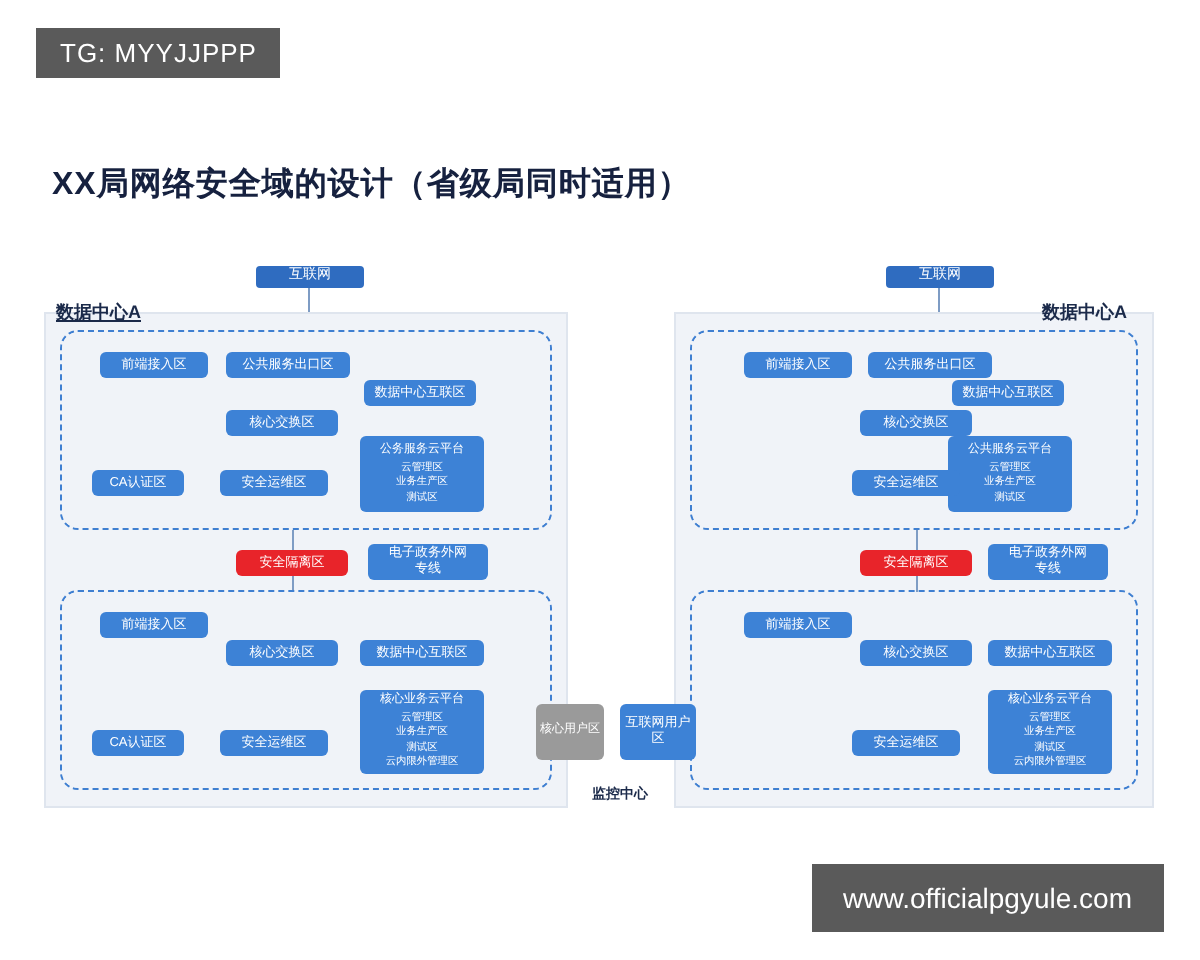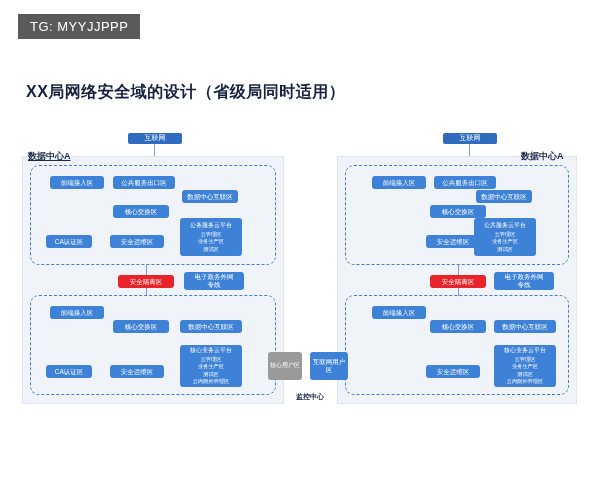--- a/index.html
+++ b/index.html
@@ -242,13 +242,14 @@
     <span>测试区</span>
     <span>云内限外管理区</span>
   </div>
 
   <div class="abs blue-box" style="left:426px; top:365px; width:54px; height:13px;">安全运维区</div>
 
   <div class="abs grey-box" style="left:268px; top:352px; width:34px; height:28px;">核心用户区</div>
   <div class="abs blue-box" style="left:310px; top:352px; width:38px; height:28px;">互联网用户区</div>
   <div class="abs monitor-label" style="left:280px; top:392px; width:60px;">监控中心</div>
 
+  <div class="watermark">www.officialpgyule.com</div>
 </div>
 
 </body></html>

